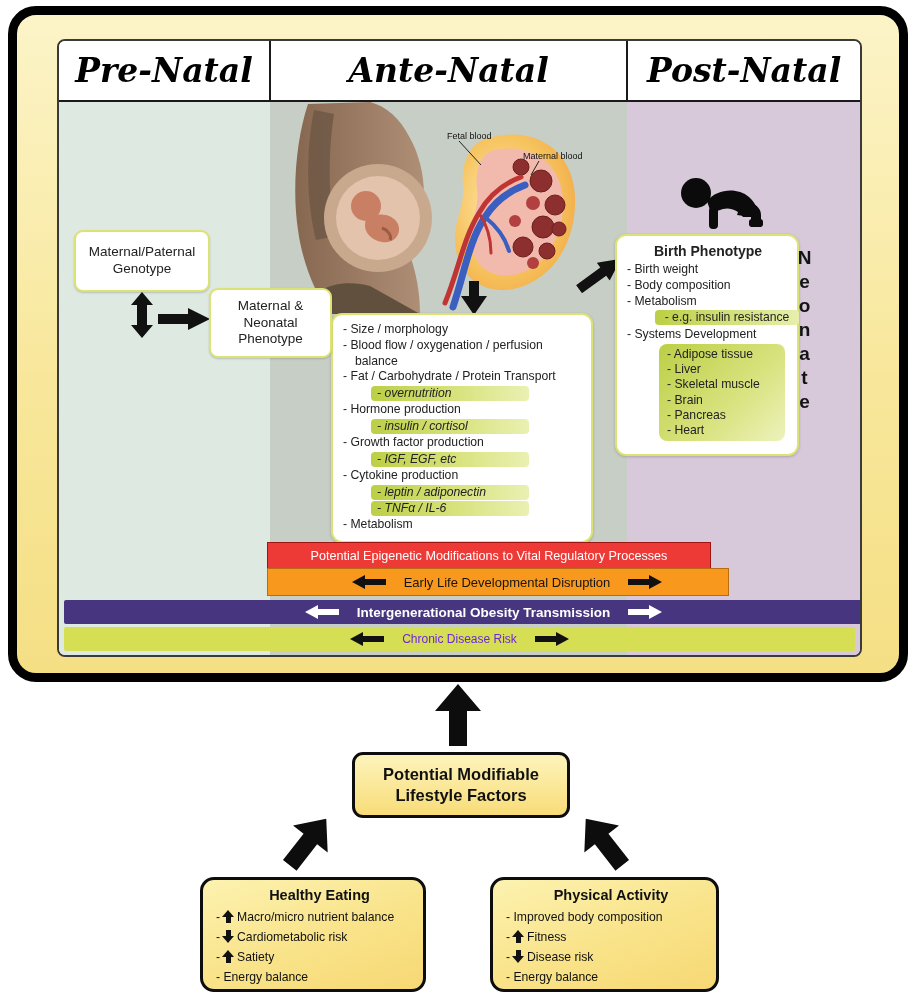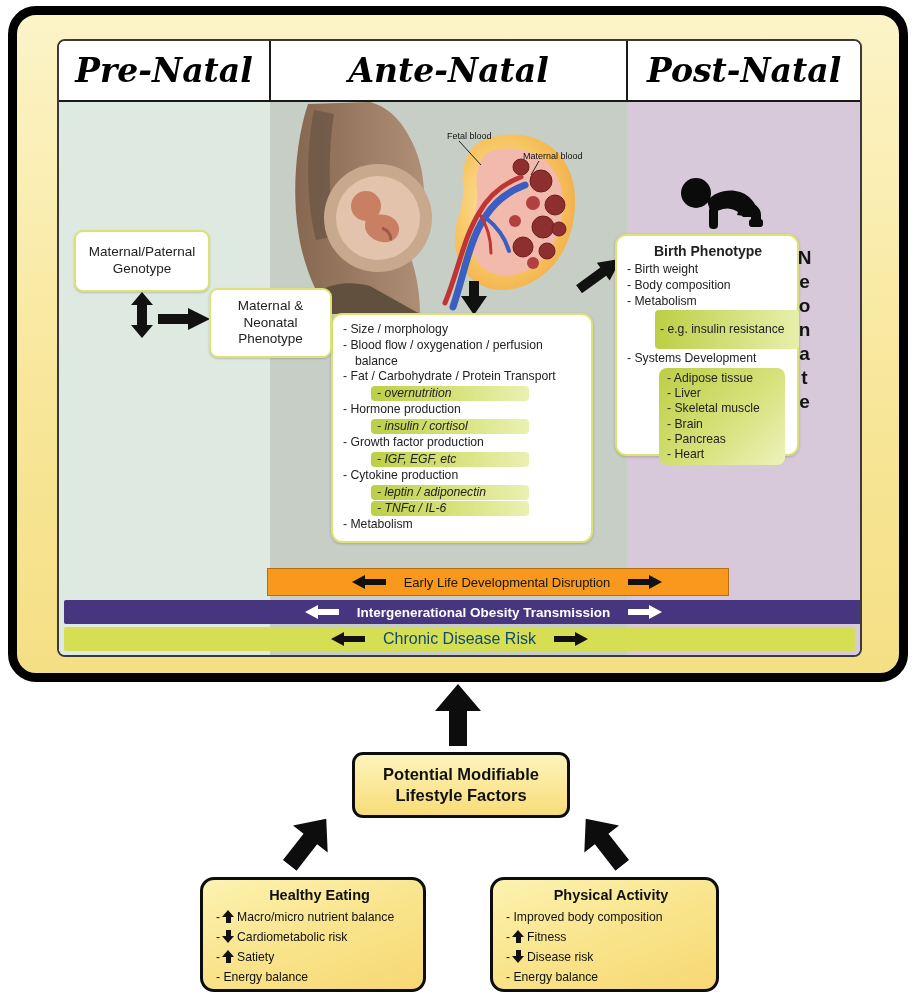--- a/index.html
+++ b/index.html
@@ -39,36 +39,36 @@
   .listbox{position:absolute;background:#fff;border:2px solid #DCE375;border-radius:11px;
            box-shadow:0 1px 3px rgba(0,0,0,.2);font-size:12.2px;color:#222;}
   .plist{padding:7px 6px 5px 10px;}
   .li{padding-left:12px;text-indent:-12px;line-height:15.8px;}
   .pill{margin:1px 0 1px 28px;width:146px;padding:0 6px;text-indent:0;line-height:15px;
         border-radius:4px;background:linear-gradient(90deg,#BCCF45 0%,#D8E37E 55%,#EAF0B2 100%);font-style:italic;}
 
   .birth-title{font-weight:bold;font-size:14px;text-align:center;line-height:19px;margin-top:2px;}
   .bbox-inner{padding:4px 8px 4px 10px;}
   .bli{padding-left:12px;text-indent:-12px;line-height:16px;}
-  .bpill{margin:1px 0 1px 28px;width:134px;padding:12px 5px;text-indent:0;line-height:15px;
-         border-radius:4px;background:linear-gradient(90deg,#BCCF45,#E7EFAC);}
+  .bpill{margin:1px 0 1px 28px;width:134px;padding:0 5px;text-indent:0;line-height:15px;
+         border-radius:4px;background:linear-gradient(90deg,#BCCF45,#E7EFAC);text-align:center;}
   .sysblock{margin:2px 0 0 32px;width:118px;padding:3px 0 3px 8px;border-radius:8px;
             background:linear-gradient(135deg,#BCCF45 0%,#D9E380 60%,#EDF2BC 100%);}
   .sysblock .bli{line-height:15.2px;}
 
   
   .bar{position:absolute;display:flex;align-items:center;justify-content:center;gap:18px;}
   .bar-red{left:208px;top:501px;width:442px;height:26px;background:#EE3A36;
            border:1px solid #9c1512;color:#fff;font-size:12.6px;}
   .bar-orange{left:208px;top:527px;width:442px;height:26px;background:#F8981D;
               border:1px solid #b86e10;color:#151515;font-size:13px;font-weight:500;padding-left:18px;}
   .bar-purple{left:5px;top:559px;width:791px;height:24px;background:#47367F;
               color:#fff;font-size:13.5px;font-weight:bold;border-radius:2px;padding-left:24px;}
   .bar-green{left:5px;top:586px;width:791px;height:24px;background:#D6DE54;
-             color:#0c4a6e;font-size:16px;font-weight:500;border-radius:2px;}
+             color:#6d28d9;font-size:12px;font-weight:500;border-radius:2px;}
   .barr{display:block;}
   .barr.left{transform:scaleX(-1);}
 
   
   .neonate{position:absolute;left:734px;top:206px;height:200px;
            writing-mode:vertical-rl;text-orientation:upright;
            font-weight:bold;font-size:19px;letter-spacing:3px;color:#141414;}
 
   
   .tinylabel{position:absolute;font-size:9px;color:#111;white-space:nowrap;}
@@ -244,20 +244,23 @@
             <div class="bli">- Adipose tissue</div>
             <div class="bli">- Liver</div>
             <div class="bli">- Skeletal muscle</div>
             <div class="bli">- Brain</div>
             <div class="bli">- Pancreas</div>
             <div class="bli">- Heart</div>
           </div>
         </div>
       </div>
 
+      <div class="bar bar-red">
+        <span>Potential Epigenetic Modifications to Vital Regulatory Processes</span>
+      </div>
 
       <div class="bar bar-orange">
         <svg class="barr left" width="34" height="14" viewBox="0 0 34 14">
             <polygon points="0,4 21,4 21,0 34,7 21,14 21,10 0,10" fill="#111"></polygon>
           </svg>
         <span>Early Life Developmental Disruption</span>
         <svg class="barr" width="34" height="14" viewBox="0 0 34 14">
             <polygon points="0,4 21,4 21,0 34,7 21,14 21,10 0,10" fill="#111"></polygon>
           </svg>
       </div>

